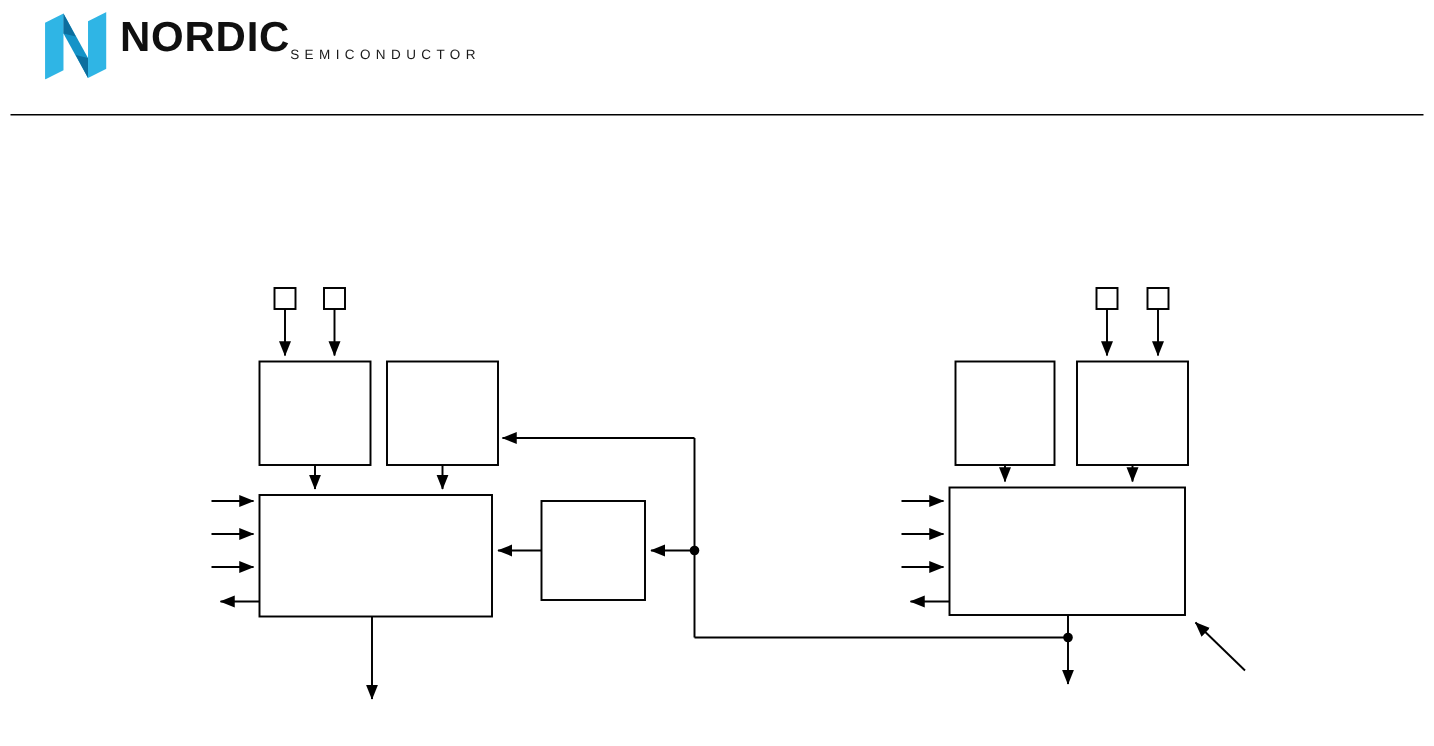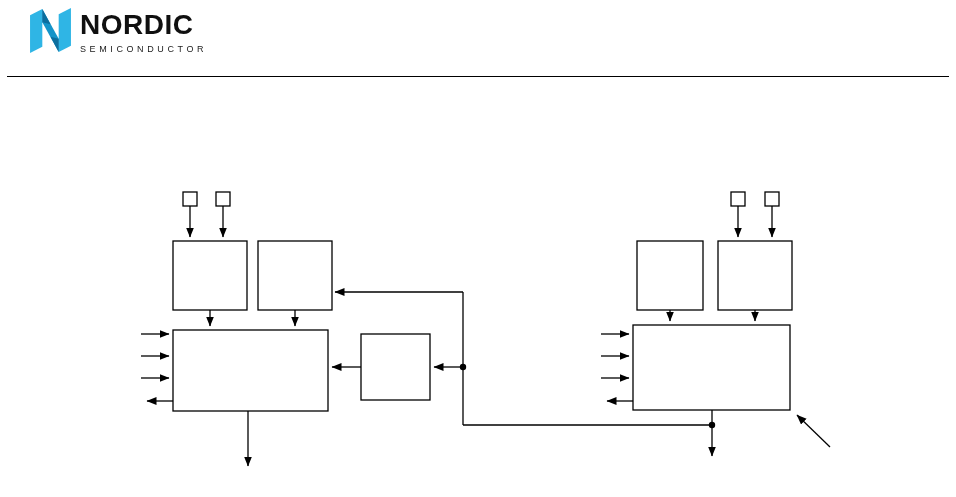--- a/index.html
+++ b/index.html
@@ -2,23 +2,23 @@
 <html><head>
 <meta charset="utf-8">
 <style>
   html,body{margin:0;padding:0;}
   body{
     width:956px;height:497px;background:#ffffff;position:relative;overflow:hidden;
     font-family:"Liberation Sans",sans-serif;
   }
   .header{position:absolute;top:8px;left:30px;display:flex;align-items:flex-start;gap:9px;}
   .logo-icon{width:41px;height:45px;display:block;}
-  .brand-block{display:flex;flex-direction:column;padding-top:3px;}
+  .brand-block{display:flex;flex-direction:row;padding-top:3px;}
   .brand-name{font-size:28px;font-weight:bold;color:#101010;letter-spacing:0.5px;line-height:1.02;}
-  .brand-sub{font-size:9px;font-weight:400;color:#1a1a1a;letter-spacing:3.6px;margin-top:4px;}
+  .brand-sub{font-size:9px;font-weight:400;color:#1a1a1a;letter-spacing:3.6px;margin-top:20px;}
   .header-rule{position:absolute;top:76px;left:7px;width:942px;height:0;border-top:1.5px solid #000;}
   .diagram-wrap{position:absolute;left:0;top:0;width:956px;height:497px;}
   svg .ln{stroke:#000;stroke-width:1.3;fill:none;}
   svg .bx{stroke:#000;stroke-width:1.3;fill:#ffffff;}
 </style>
 </head>
 <body>
 
 <div class="header">
   <svg class="logo-icon" viewBox="0 0 40 44" aria-hidden="true">

